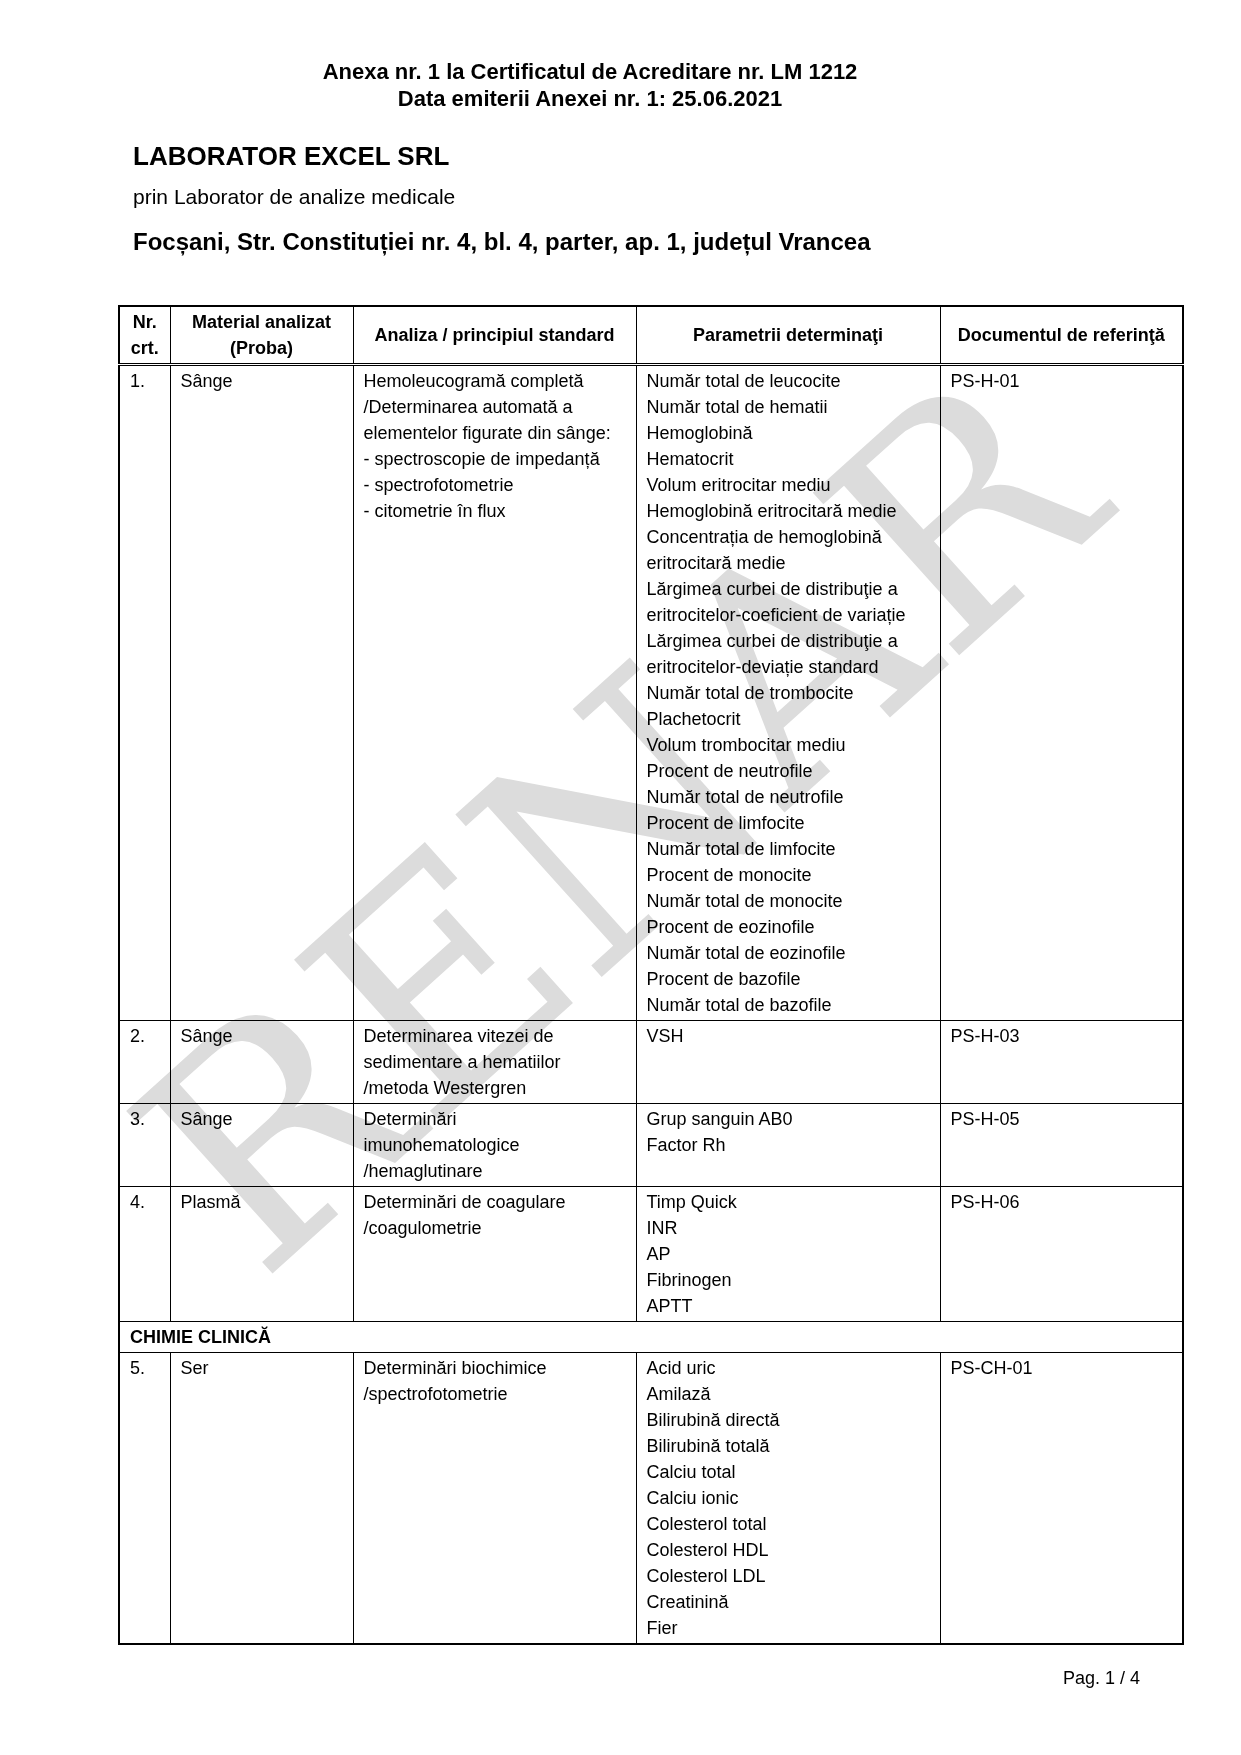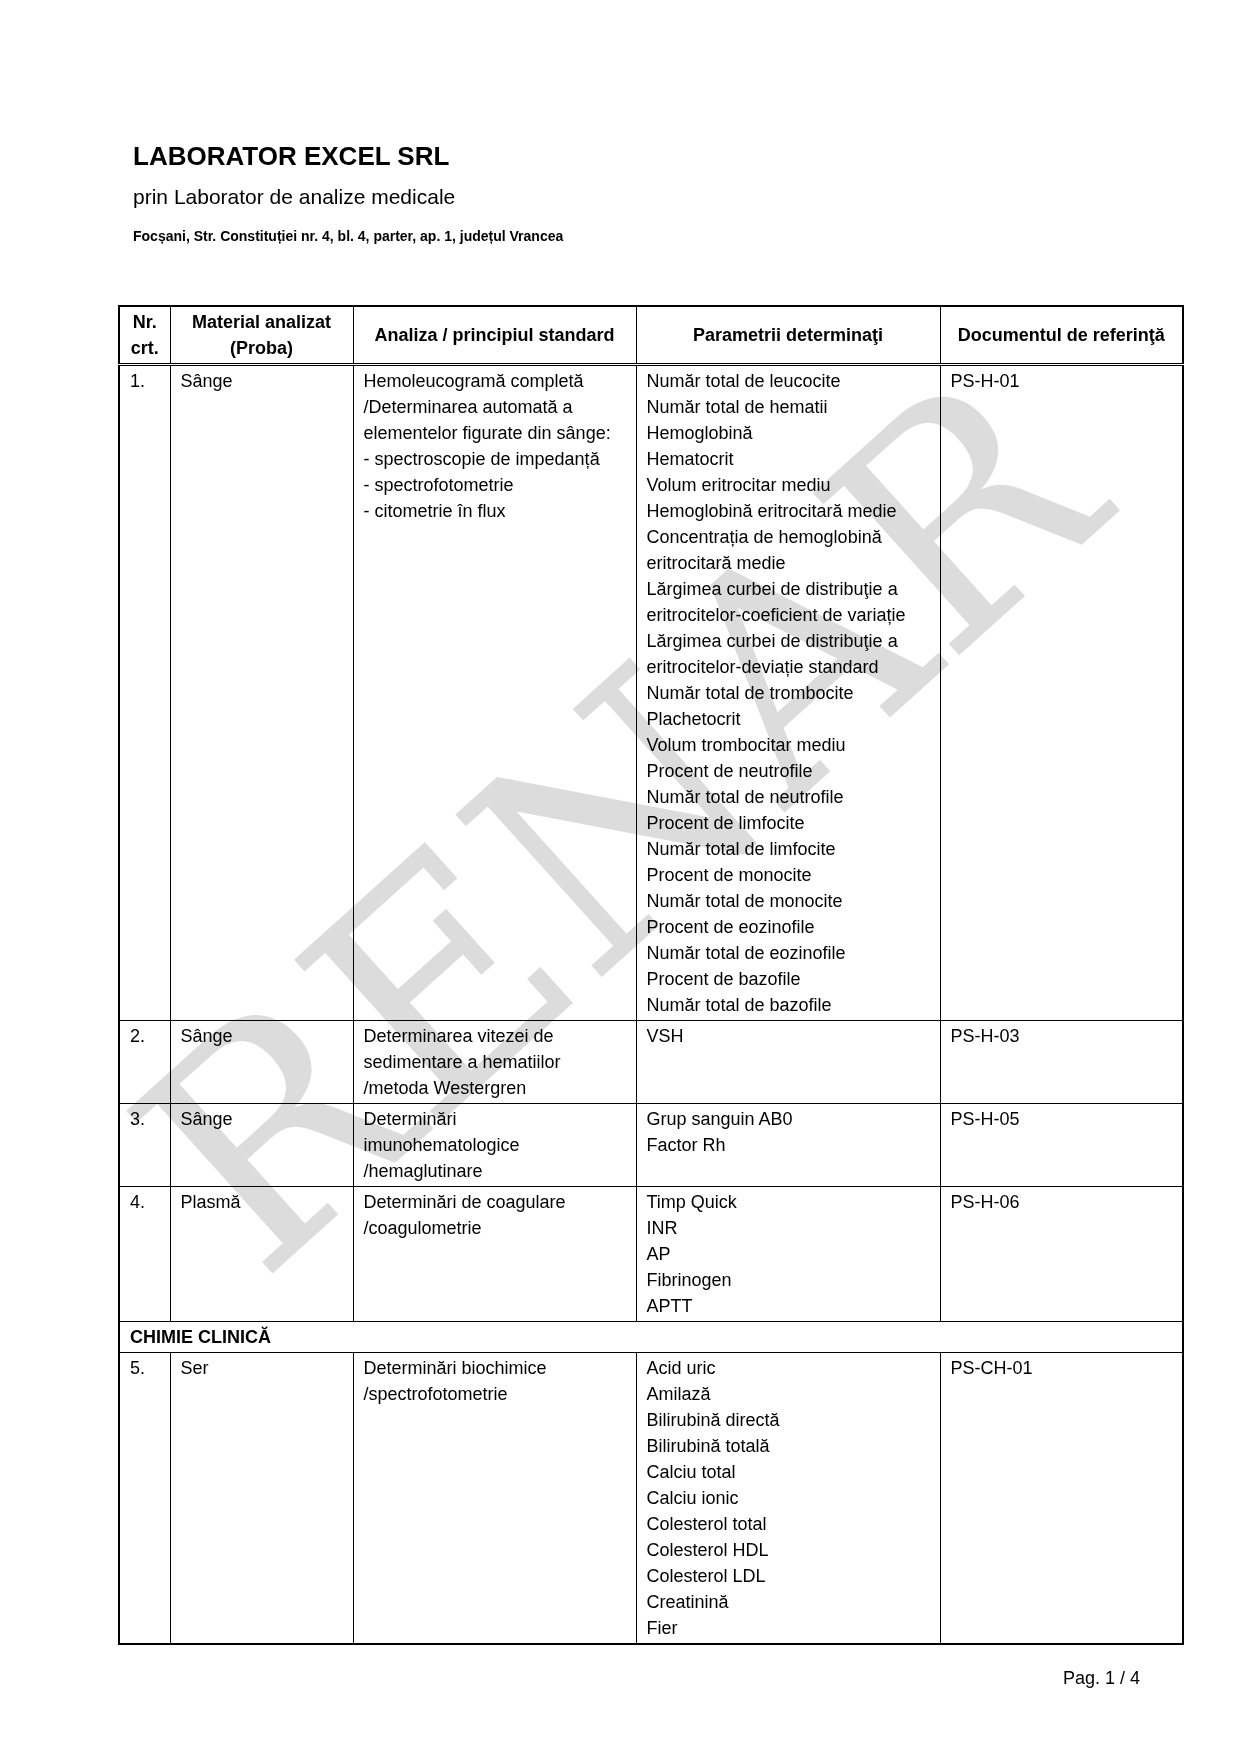--- a/index.html
+++ b/index.html
@@ -28,21 +28,21 @@
     user-select: none;
   }
   .content { position: absolute; inset: 0; z-index: 1; }
   .doc-header {
     position: absolute; top: 58px; left: 40px; width: 1100px;
     text-align: center; font-weight: bold; font-size: 22px; line-height: 27px;
   }
   .company  { position: absolute; top: 141px; left: 133px; font-size: 26px; font-weight: bold; }
   .lab-line { position: absolute; top: 185px; left: 133px; font-size: 21px; }
   .lab-line .bold { font-weight: normal; }
-  .address  { position: absolute; top: 228px; left: 133px; font-size: 14px; font-weight: bold; }
+  .address  { position: absolute; top: 228px; left: 133px; font-size: 24px; font-weight: bold; }
   table.acc-table {
     position: absolute; top: 305px; left: 118px; width: 1064px;
     border-collapse: collapse; table-layout: fixed;
     font-size: 18px; line-height: 26px;
     border: 2px solid #000;
     padding-left: 29px;
   }
   .acc-table th, .acc-table td {
     border: 1px solid #000;
     vertical-align: top;
@@ -63,20 +63,24 @@
     text-align: right; font-size: 18px;
   }
 </style>
 </head>
 <body>
 
 <div class="page">
   <div class="watermark">RENAR</div>
   <div class="content">
 
+    <div class="doc-header">
+      <div>Anexa nr. 1 la Certificatul de Acreditare nr. LM 1212</div>
+      <div>Data emiterii Anexei nr. 1: 25.06.2021</div>
+    </div>
 
     <div class="company">LABORATOR EXCEL SRL</div>
 
     <div class="lab-line"><span>prin</span> <span class="bold">Laborator de analize medicale</span></div>
 
     <div class="address">Focșani, Str. Constituției nr. 4, bl. 4, parter, ap. 1, județul Vrancea</div>
 
     <table class="acc-table">
       <colgroup>
         <col style="width:51px">

